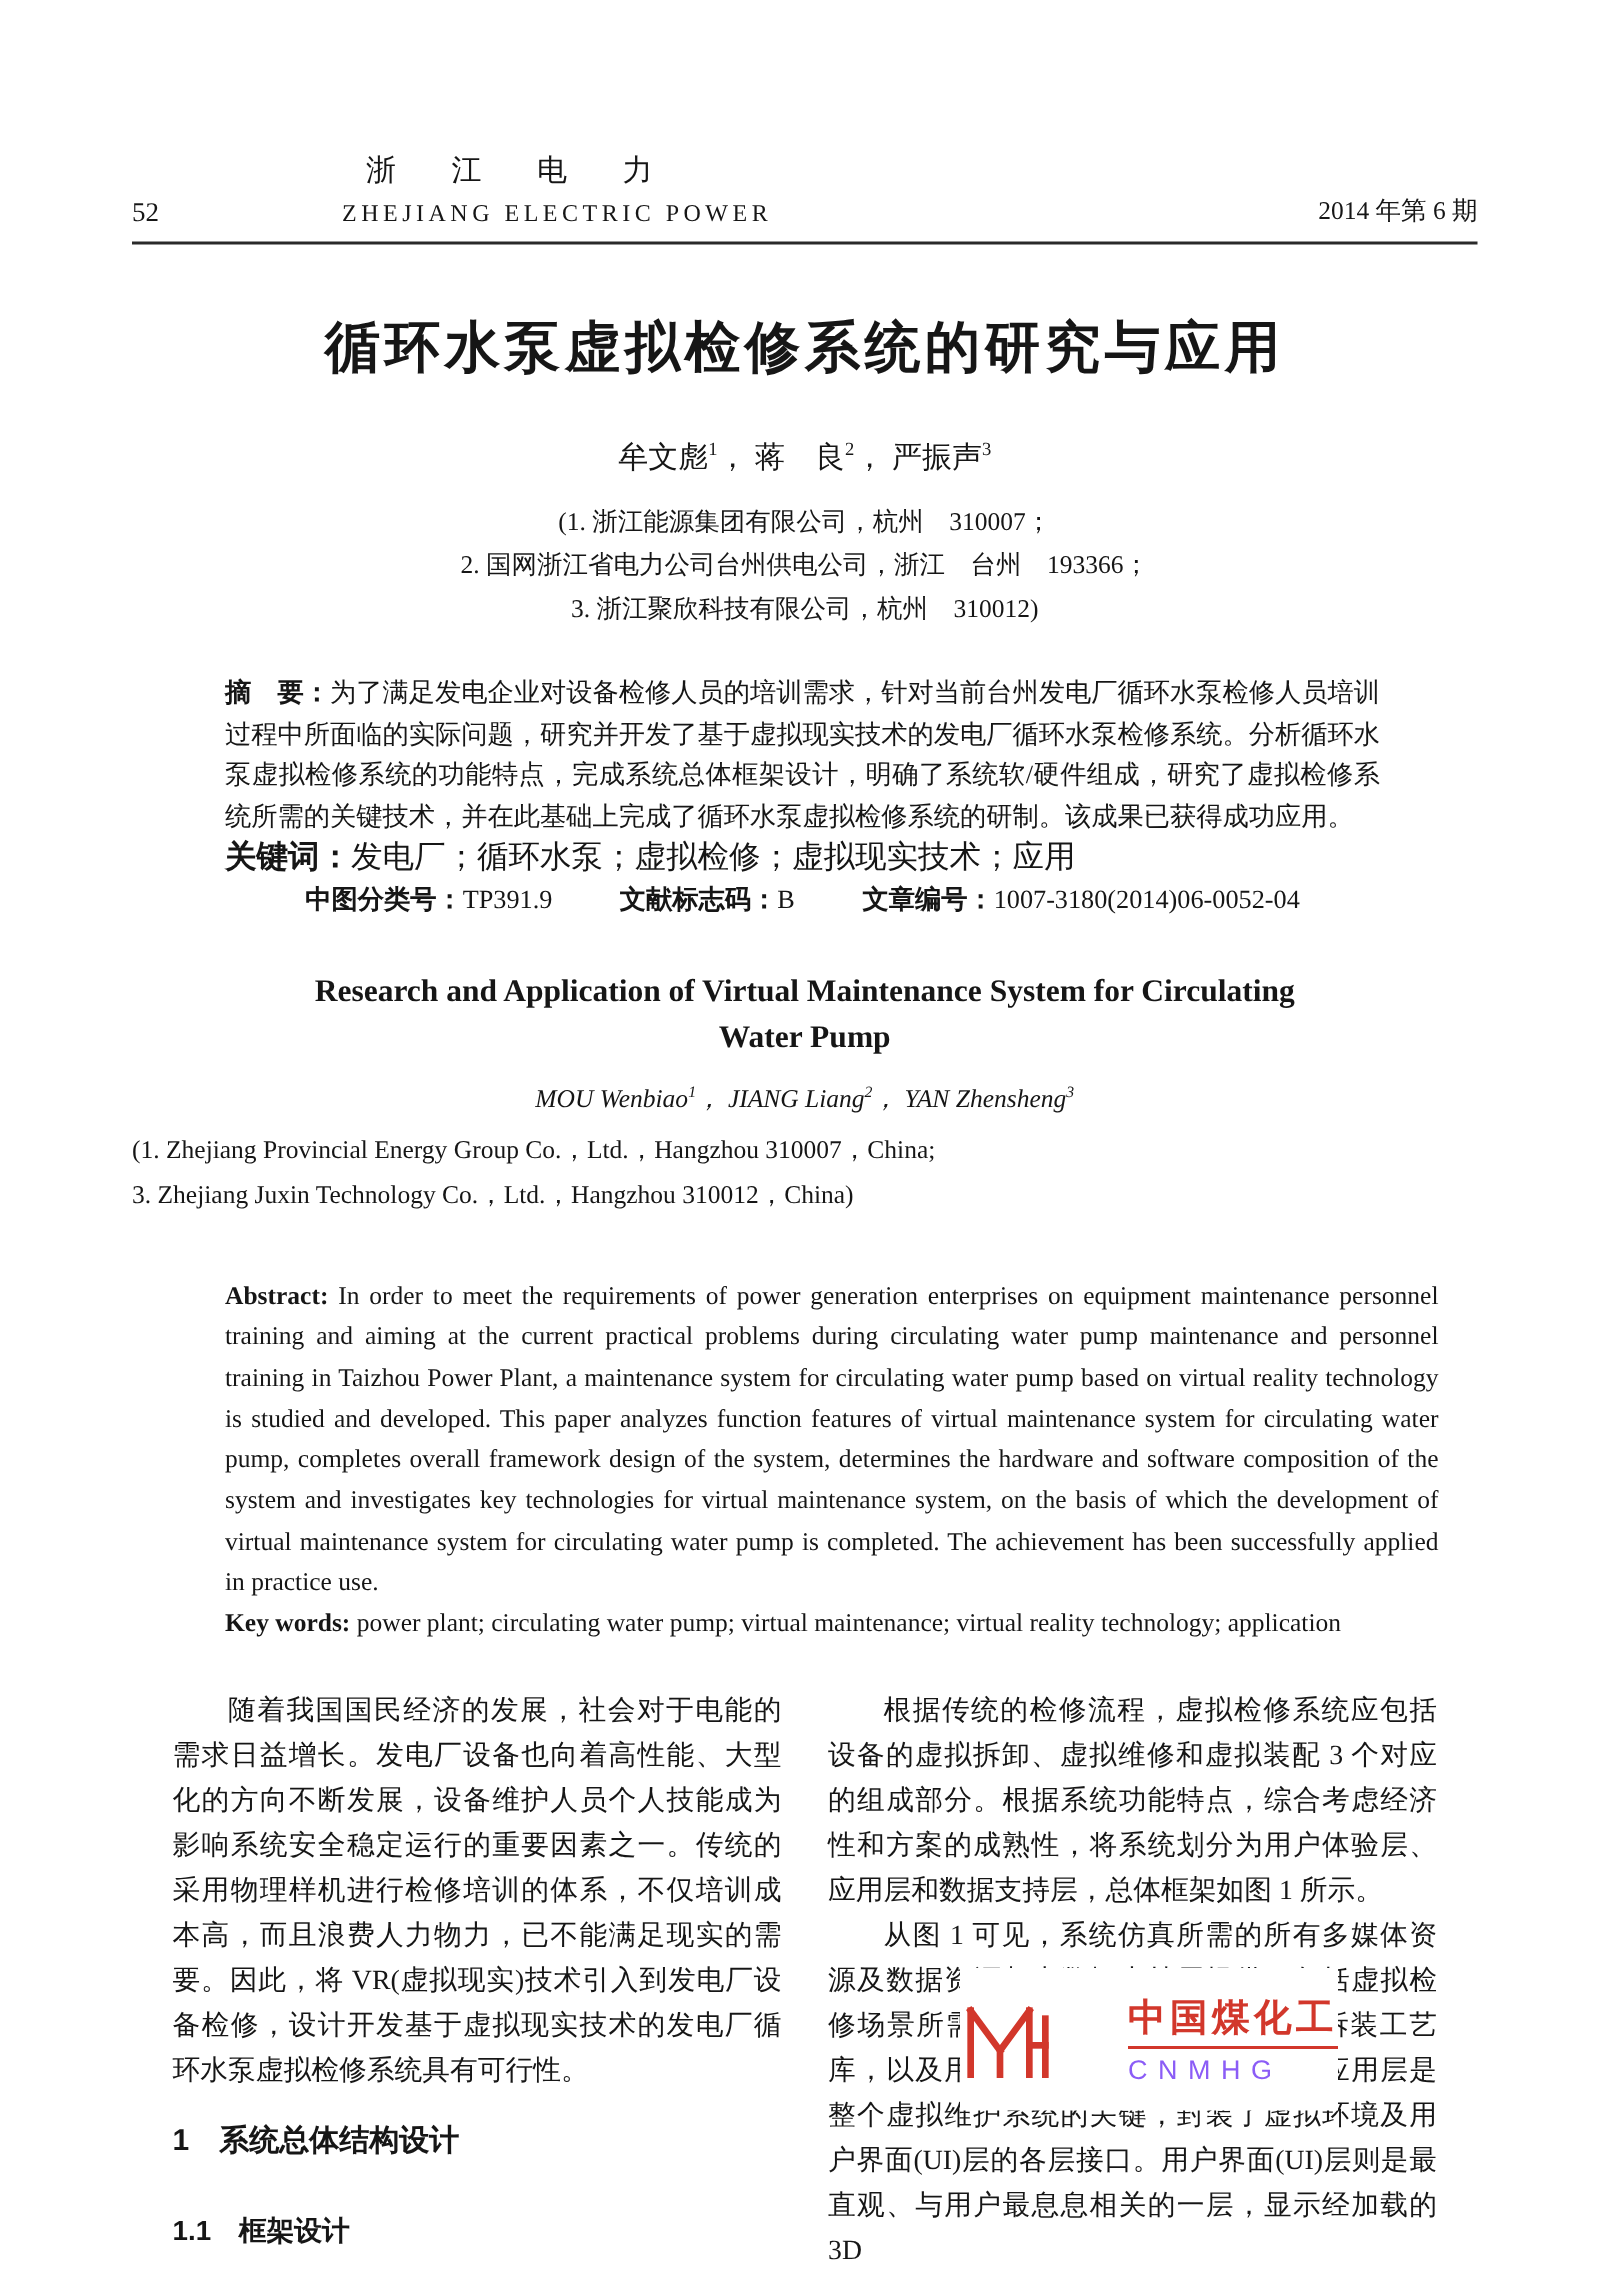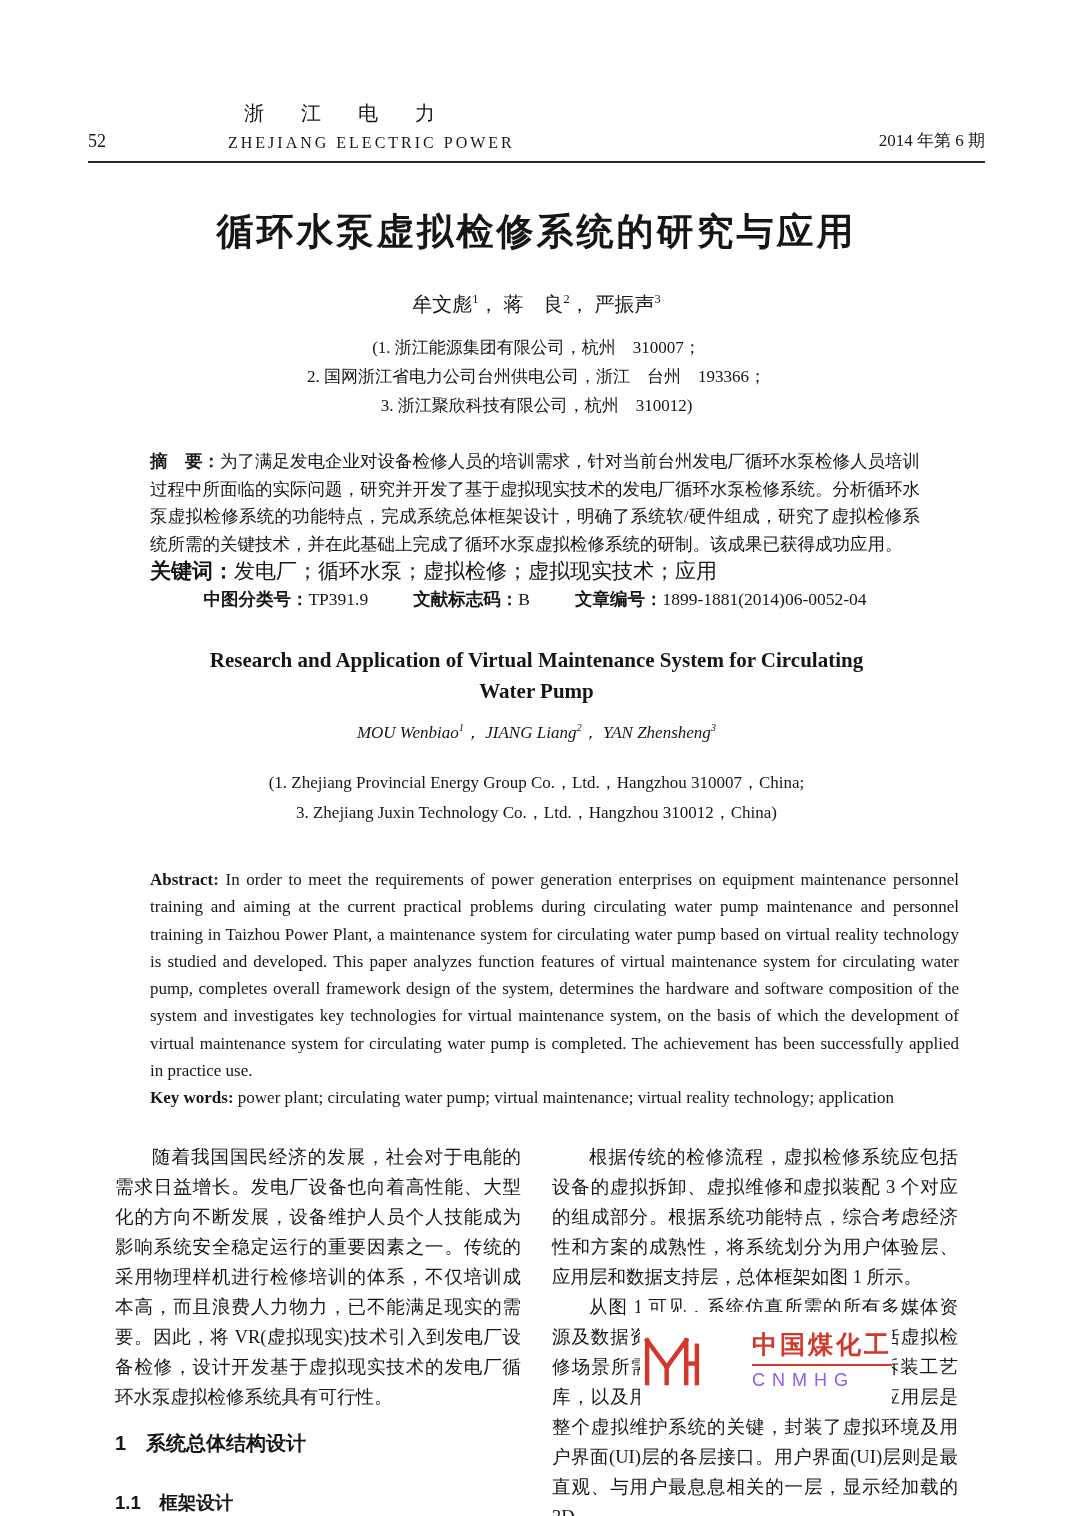--- a/index.html
+++ b/index.html
@@ -19,21 +19,21 @@
   .authors-cn{margin-top:34px;text-align:center;font-size:20px;}
   .affils-cn{margin-top:15px;text-align:center;font-size:17px;line-height:29px;}
 
   .abstract-cn{margin:28px 65px 0 62px;font-size:17.5px;line-height:27.5px;text-align:justify;}
   .kw-cn{margin:0 65px 0 62px;font-size:21px;line-height:27.5px;}
   .class-row{margin:0 65px 0 62px;display:flex;justify-content:center;font-size:17.5px;line-height:27.5px;gap:45px;}
   .lbl{font-weight:bold;}
 
   .title-en{margin-top:32px;text-align:center;font-size:21px;font-weight:bold;line-height:31px;}
   .authors-en{margin-top:14px;text-align:center;font-size:17px;font-style:italic;}
-  .affils-en{margin-top:24px;text-align:center;font-size:17px;line-height:30px;}
+  .affils-en{margin-top:8px;text-align:left;font-size:17px;line-height:30px;}
 
   .abstract-en{margin:38px 26px 0 62px;font-size:17px;line-height:27.3px;text-align:justify;}
   .kw-en{margin:0 26px 0 62px;font-size:17px;line-height:27.3px;}
 
   .columns{margin:30px 0 0 27px;display:flex;gap:31px;width:843px;}
   .col{width:406px;font-size:18.5px;line-height:30px;text-align:justify;}
   .col p{text-indent:2em;margin:0;}
   .sec-h1{font-family:"Liberation Sans","DejaVu Sans",sans-serif;font-weight:bold;font-size:20px;margin-top:16px;}
   .sec-h2{font-family:"Liberation Sans","DejaVu Sans",sans-serif;font-weight:bold;font-size:18.5px;margin-top:30px;}
 
@@ -75,21 +75,21 @@
       <div>3. 浙江聚欣科技有限公司，杭州　310012)</div>
     </div>
 
     <div class="abstract-cn"><span class="lbl">摘　要：</span><span>为了满足发电企业对设备检修人员的培训需求，针对当前台州发电厂循环水泵检修人员培训过程中所面临的实际问题，研究并开发了基于虚拟现实技术的发电厂循环水泵检修系统。分析循环水泵虚拟检修系统的功能特点，完成系统总体框架设计，明确了系统软/硬件组成，研究了虚拟检修系统所需的关键技术，并在此基础上完成了循环水泵虚拟检修系统的研制。该成果已获得成功应用。</span></div>
 
     <div class="kw-cn"><span class="lbl">关键词：</span><span>发电厂；循环水泵；虚拟检修；虚拟现实技术；应用</span></div>
 
     <div class="class-row">
       <span><span class="lbl">中图分类号：</span><span>TP391.9</span></span>
       <span><span class="lbl">文献标志码：</span><span>B</span></span>
-      <span><span class="lbl">文章编号：</span><span>1899-1881(2014)06-0052-04</span></span>
+      <span><span class="lbl">文章编号：</span><span>1007-3180(2014)06-0052-04</span></span>
     </div>
 
     <div class="title-en">
       <div>Research and Application of Virtual Maintenance System for Circulating</div>
       <div>Water Pump</div>
     </div>
 
     <div class="authors-en">
       <span><span>MOU Wenbiao</span><sup>1</sup><span>，</span></span>
       <span><span>JIANG Liang</span><sup>2</sup><span>，</span></span>

